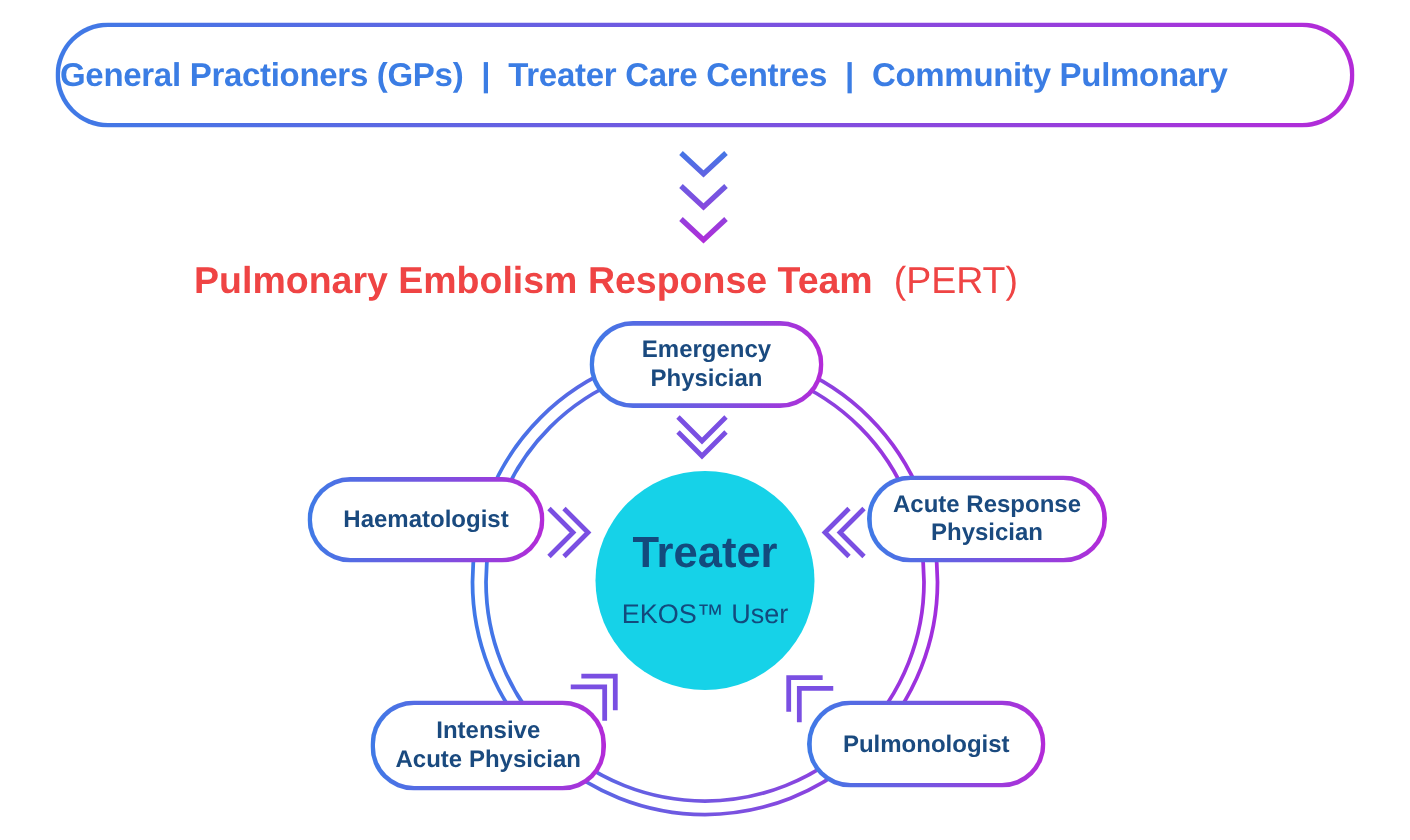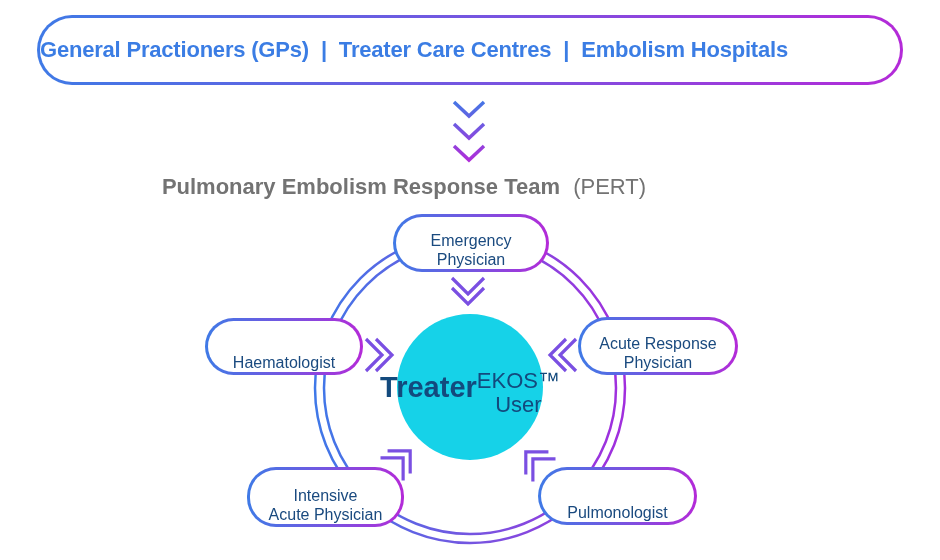--- a/index.html
+++ b/index.html
@@ -15,41 +15,41 @@
                linear-gradient(90deg,#3f7ae6,#7a52e0 55%,#b42ad8) border-box;
     display:flex;align-items:center;justify-content:flex-start;white-space:nowrap;
     color:#3b7de4;font-size:22px;font-weight:bold;letter-spacing:-0.2px;
   }
   .banner .sep{margin:0 12px;font-weight:bold;}
   
   .triple-chevron{position:absolute;left:452px;top:98px;}
   
   .title{
     position:absolute;left:0;top:169px;width:808px;text-align:center;
-    color:#737373;font-size:22px;line-height:36px;white-space:nowrap;
+    color:#ef4444;font-size:25px;line-height:36px;white-space:nowrap;
   }
   .title .t-bold{font-weight:bold;}
   .title .t-reg{font-weight:normal;margin-left:7px;}
   
   .ring{position:absolute;left:0;top:0;pointer-events:none;}
   
   .center-circle{
     position:absolute;left:397px;top:314px;width:146px;height:146px;border-radius:50%;
-    background:#16d2e8;display:flex;flex-direction:row;align-items:center;justify-content:center;
+    background:#16d2e8;display:flex;flex-direction:column;align-items:center;justify-content:center;
     text-align:center;color:#134a7d;
   }
   .center-circle .treater{font-size:29px;font-weight:bold;line-height:32px;}
-  .center-circle .ekos{font-size:22px;font-weight:normal;line-height:24px;margin-top:12px;}
+  .center-circle .ekos{font-size:18px;font-weight:normal;line-height:24px;margin-top:12px;}
   
   .pill{
     position:absolute;box-sizing:border-box;border:3px solid transparent;border-radius:29px;
     background:linear-gradient(#fff,#fff) padding-box,
                linear-gradient(90deg,#3f7ae6,#7a52e0 55%,#b42ad8) border-box;
-    display:flex;flex-direction:column;align-items:center;justify-content:flex-end;
-    color:#1a4a7f;font-size:16px;font-weight:normal;line-height:19px;text-align:center;
+    display:flex;flex-direction:column;align-items:center;justify-content:center;
+    color:#1a4a7f;font-size:16px;font-weight:bold;line-height:19px;text-align:center;
   }
   .pill-emergency{left:393px;top:214px;width:156px;height:58px;}
   .pill-haematologist{left:205px;top:318px;width:158px;height:57px;}
   .pill-acute{left:578px;top:317px;width:160px;height:58px;}
   .pill-intensive{left:247px;top:467px;width:157px;height:60px;}
   .pill-pulmonologist{left:538px;top:467px;width:159px;height:58px;}
   
   .dchev{position:absolute;width:34px;height:36px;}
   .dchev svg{display:block;}
   .dchev-right{left:362px;top:337px;}
@@ -61,21 +61,21 @@
 </head>
 <body>
 
 <div class="stage">
 
   <div class="banner">
     <span>General Practioners (GPs)</span>
     <span class="sep">|</span>
     <span>Treater Care Centres</span>
     <span class="sep">|</span>
-    <span>Embolism Hospitals</span>
+    <span>Community Pulmonary</span>
   </div>
 
   <svg class="triple-chevron" width="34" height="66" viewBox="0 0 34 66" fill="none">
     <defs>
       <linearGradient id="tripGrad" x1="0" y1="0" x2="0" y2="66" gradientUnits="userSpaceOnUse">
         <stop offset="0" stop-color="#3f7ae6"></stop>
         <stop offset="0.5" stop-color="#7a52e0"></stop>
         <stop offset="1" stop-color="#b42ad8"></stop>
       </linearGradient>
     </defs>

